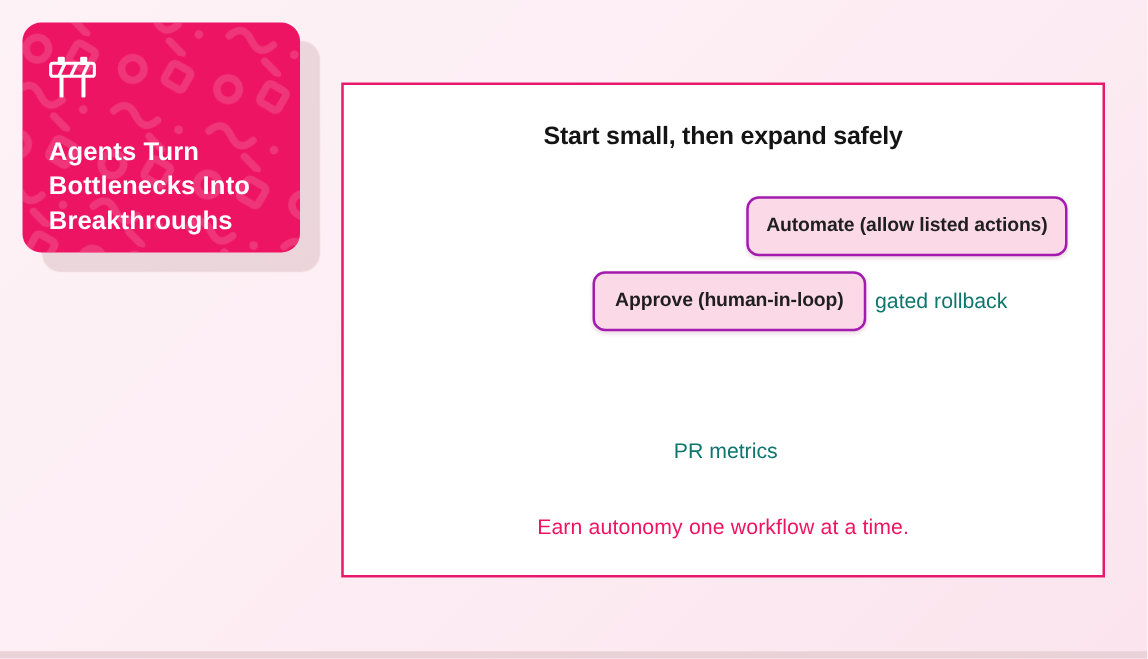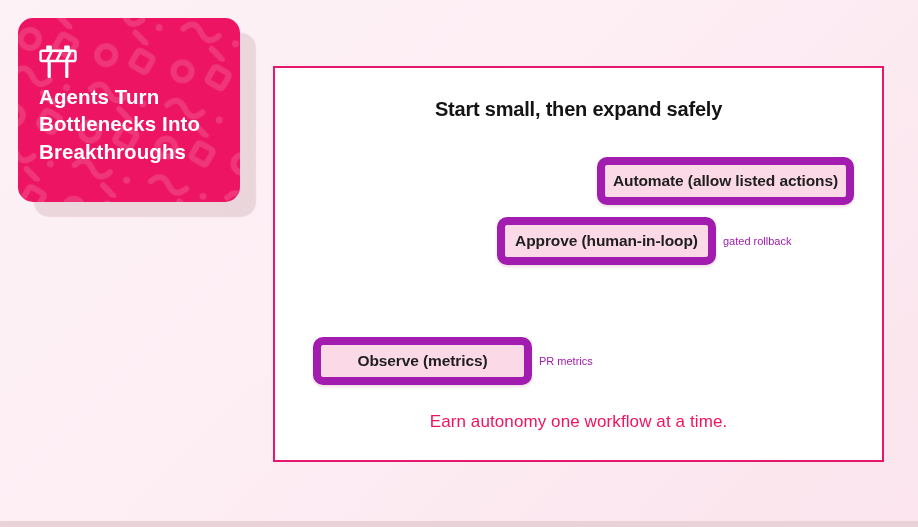--- a/index.html
+++ b/index.html
@@ -34,20 +34,21 @@
   .brand-card .doodles {
     position: absolute;
     inset: 0;
     opacity: 0.14;
   }
   .brand-card .content {
     position: absolute;
     left: 21px; top: 27px; right: 16px;
   }
   .brand-title {
+    margin-top: 24px;
     width: 192px;
     color: #ffffff;
     font-size: 20.5px;
     font-weight: 700;
     line-height: 1.33;
     letter-spacing: 0.1px;
   }
 
   
   .panel {
@@ -71,44 +72,44 @@
     position: absolute;
     height: 48px;
   }
   .step-box {
     position: absolute;
     left: 0; top: 0; bottom: 0;
     display: flex;
     align-items: center;
     justify-content: center;
     background: #fbd9e6;
-    border: 8px solid #a21caf;
+    border: 2px solid #a21caf;
     border-radius: 10px;
     box-sizing: border-box;
     box-shadow: 0 2px 3px rgba(190, 120, 145, 0.25);
     font-size: 15.5px;
     font-weight: 700;
     color: #1f1f1f;
     letter-spacing: -0.1px;
     white-space: nowrap;
   }
   .step-note {
     position: absolute;
     top: 0; bottom: 0;
     display: flex;
     align-items: center;
-    font-size: 11px;
+    font-size: 17px;
     font-weight: 400;
-    color: #a21caf;
+    color: #0f766e;
     white-space: nowrap;
   }
   
   .step-automate { left: 322px; top: 89px;  width: 257px; }
   .step-automate .step-box { width: 257px; }
-  .step-approve  { left: 222px; top: 149px; width: 400px; }
+  .step-approve  { left: 199px; top: 149px; width: 400px; }
   .step-approve .step-box { width: 219px; }
   .step-approve .step-note { left: 226px; }
   .step-assist   { left: 124px; top: 209px; width: 400px; }
   .step-assist .step-box { width: 221px; }
   .step-assist .step-note { left: 226px; }
   .step-observe  { left: 38px;  top: 269px; width: 400px; }
   .step-observe .step-box { width: 219px; }
   .step-observe .step-note { left: 226px; }
 
   .tagline {
@@ -171,21 +172,20 @@
       <div class="step-note"></div>
     </div>
 
     <div class="step step-approve">
       <div class="step-box">Approve (human-in-loop)</div>
       <div class="step-note">gated rollback</div>
     </div>
 
 
     <div class="step step-observe">
-      <div class="step-box">Observe (metrics)</div>
       <div class="step-note">PR metrics</div>
     </div>
 
     <div class="tagline">Earn autonomy one workflow at a time.</div>
   </div>
 
   <div class="footer-strip"></div>
 </div>
 
 </body></html>

